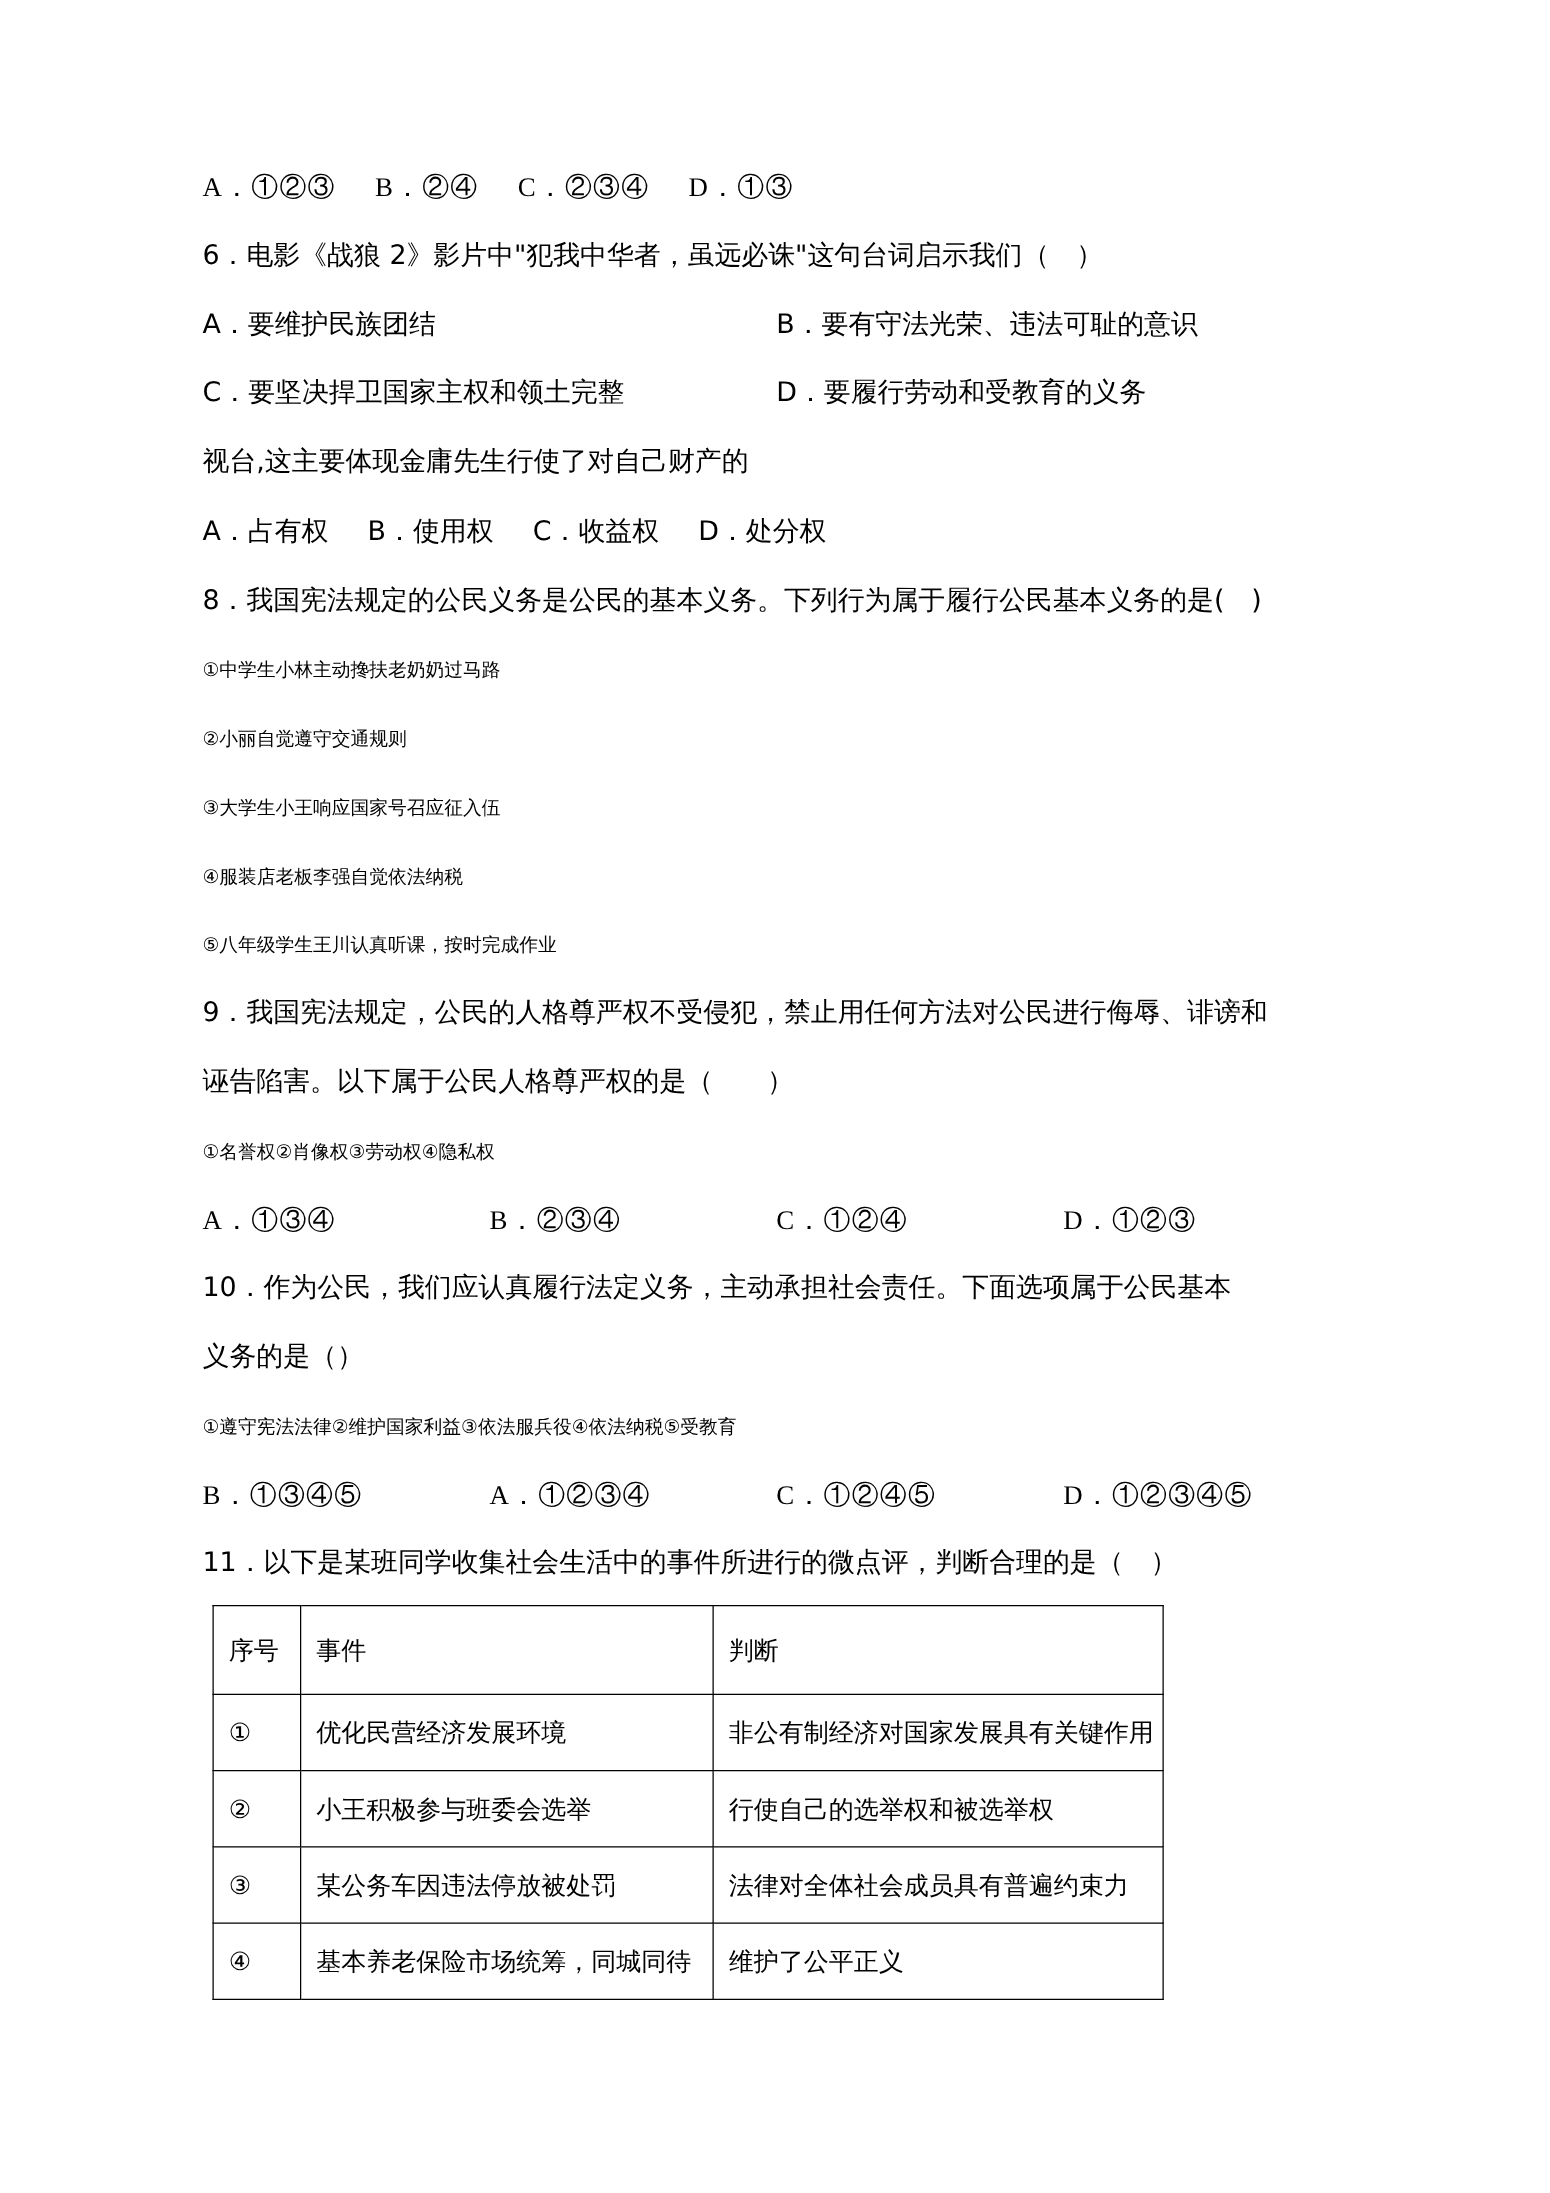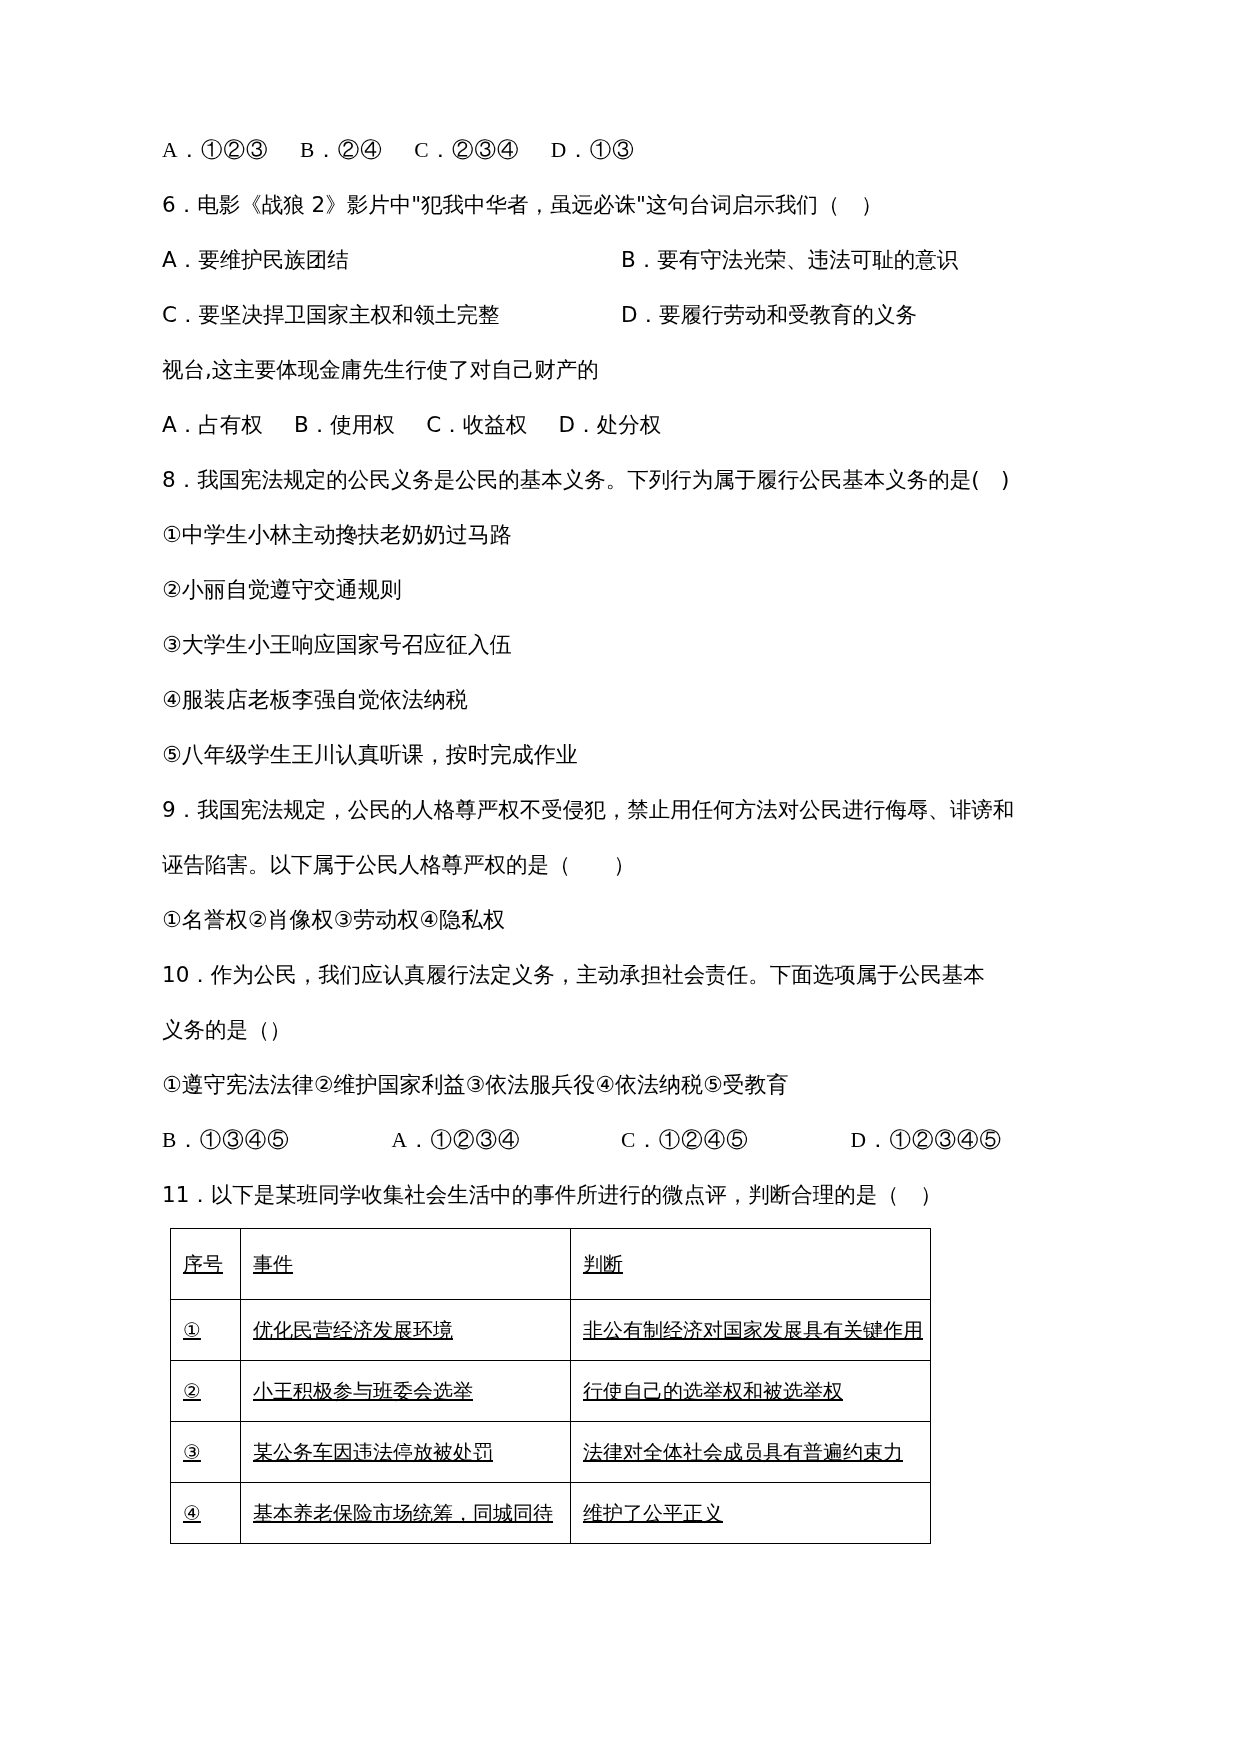--- a/index.html
+++ b/index.html
@@ -63,33 +63,32 @@
 
   
   .stem {
     font-size: 21.5px;
     line-height: 44px;
     margin: 0 0 11px 0;
   }
 
   
   .item {
-    font-size: 22px;
+    font-size: 15px;
     line-height: 44px;
     margin: 0 0 11px 0;
     white-space: nowrap;
   }
 
   
   table.qtable {
     border-collapse: collapse;
     width: 760px;
     margin: 10px 0 0 8px;
     table-layout: fixed;
-    text-decoration: underline;
   }
   table.qtable td, table.qtable th {
     border: 1.4px solid #000000;
     font-size: 20px;
     line-height: 28px;
     padding: 14px 10px 14px 12px;
     vertical-align: middle;
     text-align: left;
     font-weight: normal;
     font-family: "DejaVu Sans", "Liberation Sans", sans-serif;
@@ -137,20 +136,26 @@
     <div class="stem cjk">8．我国宪法规定的公民义务是公民的基本义务。下列行为属于履行公民基本义务的是(　)</div>
     <div class="item cjk">①中学生小林主动搀扶老奶奶过马路</div>
     <div class="item cjk">②小丽自觉遵守交通规则</div>
     <div class="item cjk">③大学生小王响应国家号召应征入伍</div>
     <div class="item cjk">④服装店老板李强自觉依法纳税</div>
     <div class="item cjk">⑤八年级学生王川认真听课，按时完成作业</div>
 
     <div class="stem cjk">9．我国宪法规定，公民的人格尊严权不受侵犯，禁止用任何方法对公民进行侮辱、诽谤和</div>
     <div class="stem cjk">诬告陷害。以下属于公民人格尊严权的是（　　）</div>
     <div class="item cjk">①名誉权②肖像权③劳动权④隐私权</div>
+    <div class="opt-row quad">
+      <span class="opt lat cjk">А．①③④</span>
+      <span class="opt lat cjk">B．②③④</span>
+      <span class="opt lat cjk">C．①②④</span>
+      <span class="opt lat cjk">D．①②③</span>
+    </div>
 
     <div class="stem cjk">10．作为公民，我们应认真履行法定义务，主动承担社会责任。下面选项属于公民基本</div>
     <div class="stem cjk">义务的是（）</div>
     <div class="item cjk">①遵守宪法法律②维护国家利益③依法服兵役④依法纳税⑤受教育</div>
     <div class="opt-row quad">
       <span class="opt lat cjk">B．①③④⑤</span>
       <span class="opt lat cjk">А．①②③④</span>
       <span class="opt lat cjk">C．①②④⑤</span>
       <span class="opt lat cjk">D．①②③④⑤</span>
     </div>

